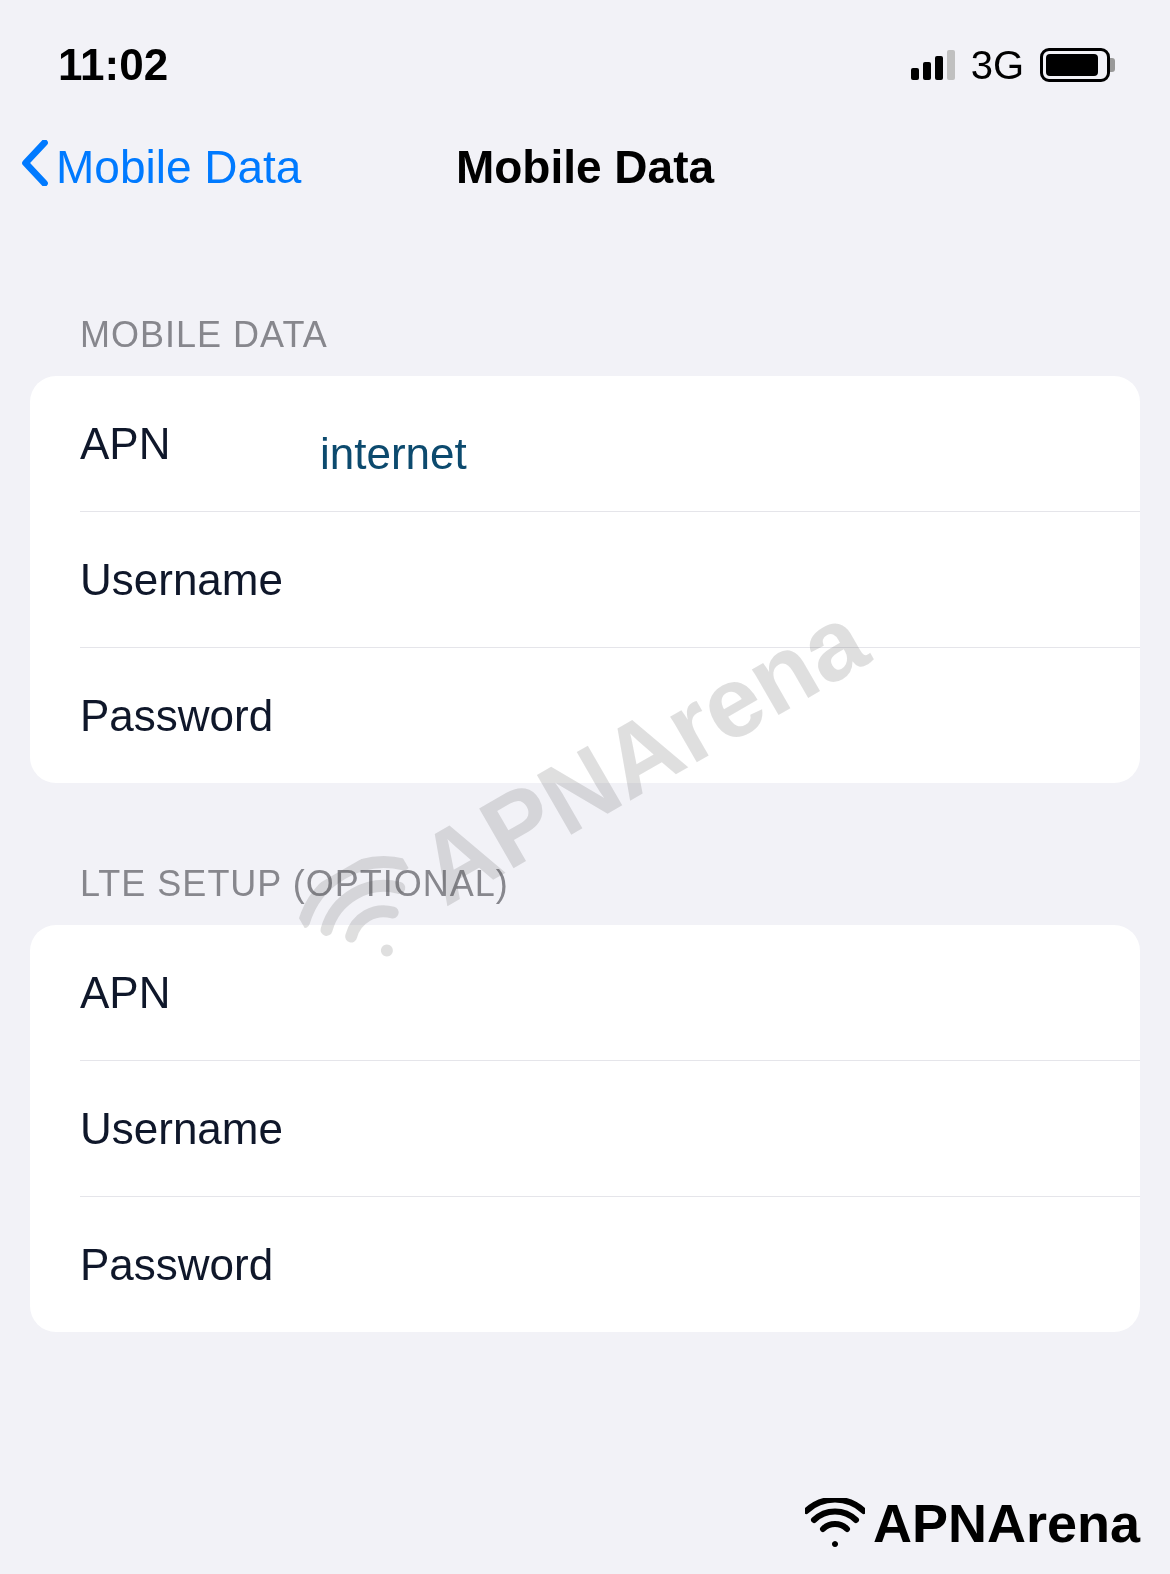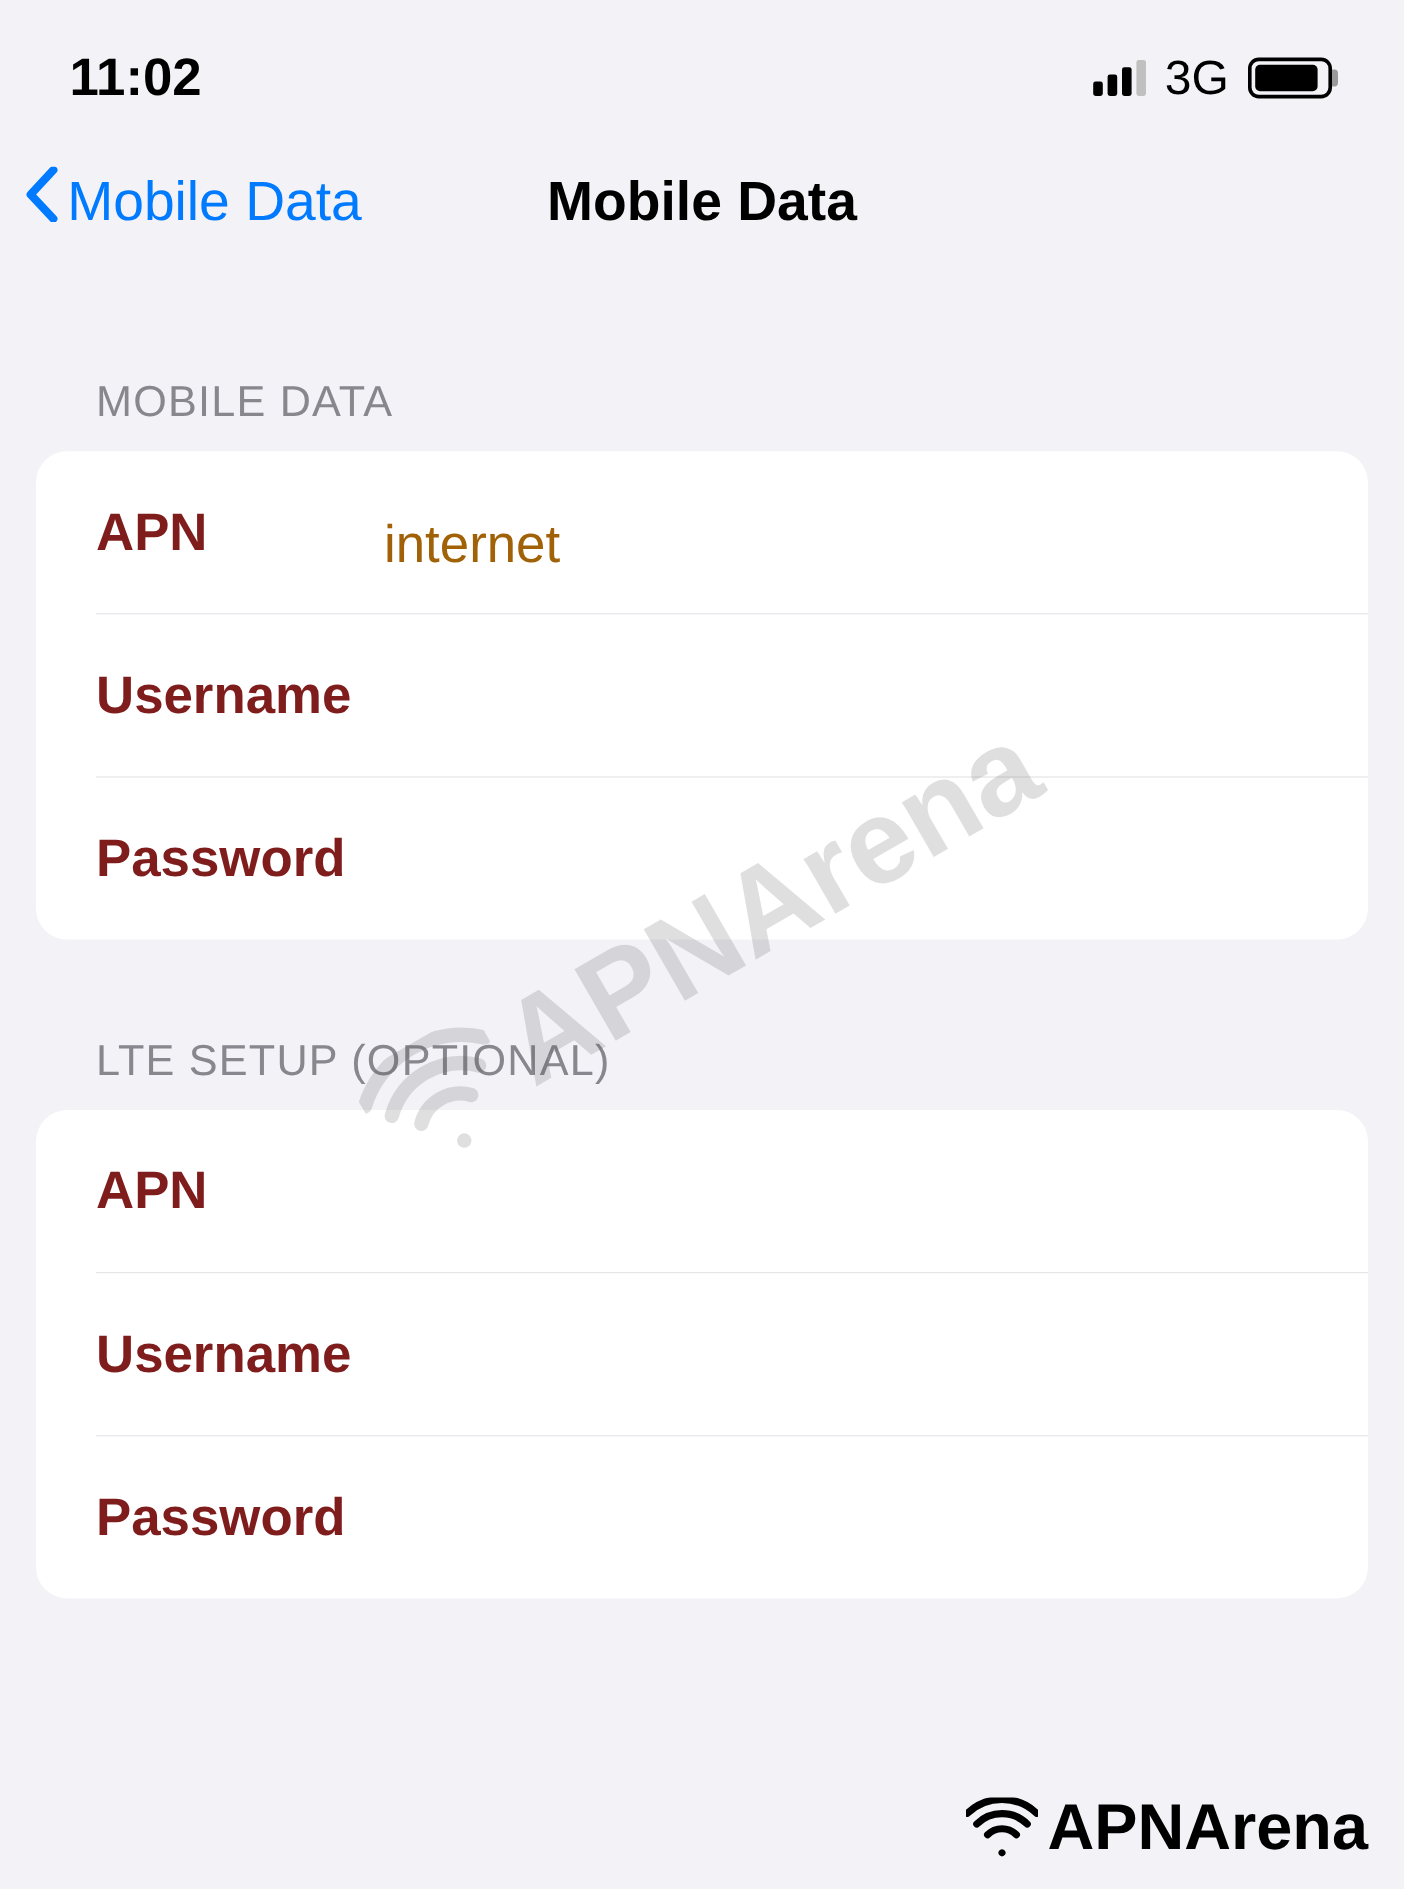--- a/index.html
+++ b/index.html
@@ -124,29 +124,29 @@
       padding: 32px 50px;
       min-height: 120px;
     }
     .row:not(:last-child) {
       border-bottom: 1px solid #e5e5ea;
       margin-left: 50px;
       padding-left: 0;
     }
     .row-label {
       font-size: 44px;
-      font-weight: 700;
-      color: #7f1d1d;
+      font-weight: 400;
+      color: #0f172a;
       width: 240px;
       flex-shrink: 0;
     }
     .row-value {
       font-size: 44px;
       font-weight: 400;
-      color: #a16207;
+      color: #0c4a6e;
       flex: 1;
       border: none;
       outline: none;
       background: transparent;
       font-family: inherit;
       margin-top: 21px;
     }
     .watermark {
       position: absolute;
       bottom: 20px;

